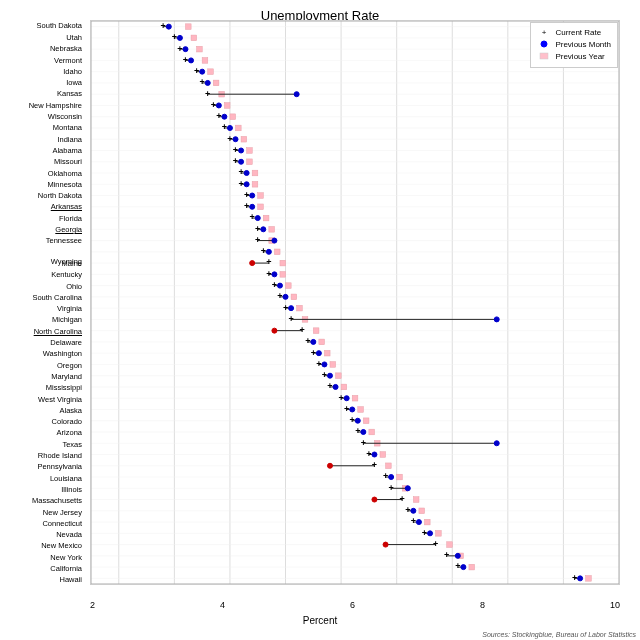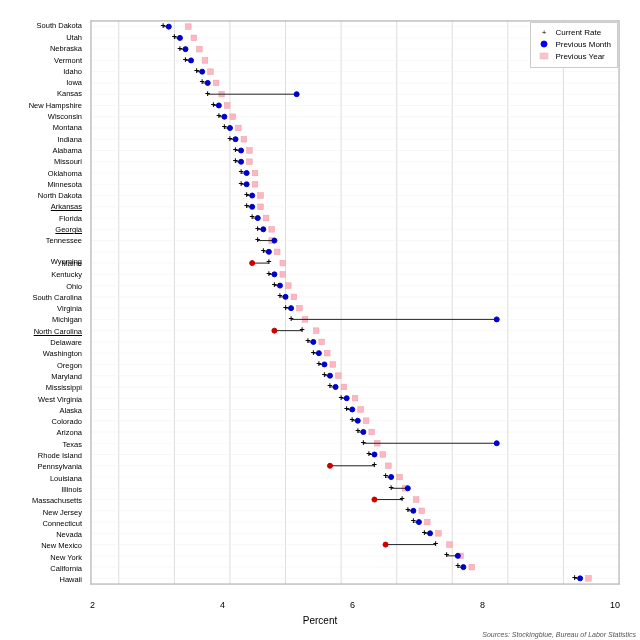--- a/index.html
+++ b/index.html
@@ -99,20 +99,21 @@
     }
     svg.chart-svg {
       position: absolute;
       top: 0; left: 0; width: 100%; height: 100%;
     }
   </style>
 </head>
 <body>
 
 <div class="chart-container">
+  <div class="chart-title">Unemployment Rate</div>
 
   <div class="y-axis-labels" id="y-axis-labels">
       <div class="y-label" style="top: 1px;">South Dakota</div>
       <div class="y-label" style="top: 12.95px;">Utah</div>
       <div class="y-label" style="top: 24.25px;">Nebraska</div>
       <div class="y-label" style="top: 35.55px;">Vermont</div>
       <div class="y-label" style="top: 46.85px;">Idaho</div>
       <div class="y-label" style="top: 58.15px; padding-left: 21px;">Iowa</div>
       <div class="y-label" style="top: 69.45px;">Kansas</div>
       <div class="y-label" style="top: 80.75px;">New Hampshire</div>

